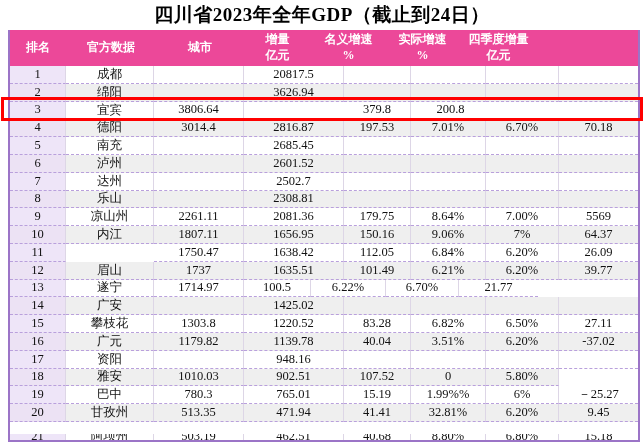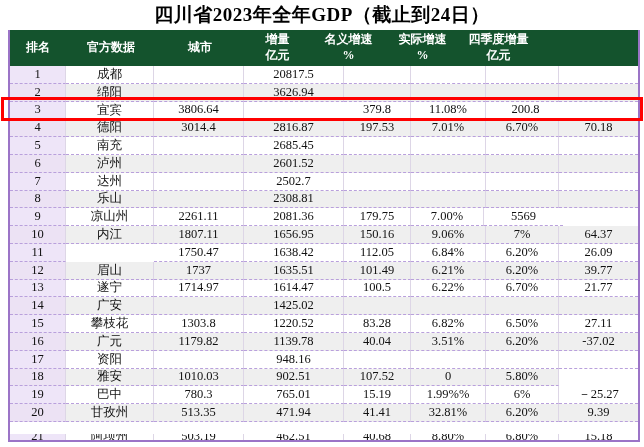--- a/index.html
+++ b/index.html
@@ -34,21 +34,21 @@
     width: 632px;
     box-sizing: border-box;
     border-left: 2px solid #9b74c7;
     border-right: 2px solid #9b74c7;
     border-bottom: 2px solid #9b74c7;
     background: #ffffff;
   }
   .thead {
     display: flex;
     height: 36px;
-    background: #14532d;
+    background: #ec4899;
     color: #ffffff;
     font-weight: bold;
     font-size: 12px;
   }
   .hcell {
     display: flex;
     align-items: center;
     justify-content: center;
     text-align: center;
     white-space: pre-line;
@@ -131,21 +131,20 @@
           <div class="cell" style="width: 75px;"></div>
           <div class="cell" style="width: 73px;"></div>
           <div class="cell" style="width: 79px;"></div>
         </div>
         <div class="row">
           <div class="cell rank" style="width: 56px;">3</div>
           <div class="cell" style="width: 88px;">宜宾</div>
           <div class="cell" style="width: 90px;">3806.64</div>
           <div class="cell" style="width: 100px; margin-top: 32px;">3427.84</div>
           <div class="cell" style="width: 67px;">379.8</div>
-          <div class="cell" style="width: 75px;">11.08%</div>
           <div class="cell" style="width: 79px;">200.8</div>
         </div>
         <div class="row even">
           <div class="cell rank" style="width: 56px;">4</div>
           <div class="cell" style="width: 88px;">德阳</div>
           <div class="cell" style="width: 90px;">3014.4</div>
           <div class="cell" style="width: 100px;">2816.87</div>
           <div class="cell" style="width: 67px;">197.53</div>
           <div class="cell" style="width: 75px; text-align: right;">7.01%</div>
           <div class="cell" style="width: 73px;">6.70%</div>
@@ -190,20 +189,21 @@
           <div class="cell" style="width: 75px;"></div>
           <div class="cell" style="width: 73px;"></div>
           <div class="cell" style="width: 79px;"></div>
         </div>
         <div class="row">
           <div class="cell rank" style="width: 56px;">9</div>
           <div class="cell" style="width: 88px;">凉山州</div>
           <div class="cell" style="width: 90px;">2261.11</div>
           <div class="cell" style="width: 100px;">2081.36</div>
           <div class="cell" style="width: 67px;">179.75</div>
+          <div class="cell" style="width: 75px;">8.64%</div>
           <div class="cell" style="width: 73px;">7.00%</div>
           <div class="cell" style="width: 79px;">5569</div>
         </div>
         <div class="row even">
           <div class="cell rank" style="width: 56px;">10</div>
           <div class="cell" style="width: 88px;">内江</div>
           <div class="cell" style="width: 90px;">1807.11</div>
           <div class="cell" style="width: 100px; text-align: right;">1656.95</div>
           <div class="cell" style="width: 67px;">150.16</div>
           <div class="cell" style="width: 75px;">9.06%</div>
@@ -227,21 +227,20 @@
           <div class="cell" style="width: 100px;">1635.51</div>
           <div class="cell" style="width: 67px;">101.49</div>
           <div class="cell" style="width: 75px;">6.21%</div>
           <div class="cell" style="width: 73px;">6.20%</div>
           <div class="cell" style="width: 79px;">39.77</div>
         </div>
         <div class="row">
           <div class="cell rank" style="width: 56px;">13</div>
           <div class="cell" style="width: 88px;">遂宁</div>
           <div class="cell" style="width: 90px;">1714.97</div>
-          <div class="cell" style="width: 100px;">1614.47</div>
           <div class="cell" style="width: 67px;">100.5</div>
           <div class="cell" style="width: 75px;">6.22%</div>
           <div class="cell" style="width: 73px;">6.70%</div>
           <div class="cell" style="width: 79px;">21.77</div>
         </div>
         <div class="row even">
           <div class="cell rank" style="width: 56px;">14</div>
           <div class="cell" style="width: 88px;">广安</div>
           <div class="cell" style="width: 90px;"></div>
           <div class="cell" style="width: 100px;">1425.02</div>
@@ -301,21 +300,21 @@
           <div class="cell" style="width: 79px;">－25.27</div>
         </div>
         <div class="row even">
           <div class="cell rank" style="width: 56px;">20</div>
           <div class="cell" style="width: 88px;">甘孜州</div>
           <div class="cell" style="width: 90px;">513.35</div>
           <div class="cell" style="width: 100px;">471.94</div>
           <div class="cell" style="width: 67px;">41.41</div>
           <div class="cell" style="width: 75px;">32.81%</div>
           <div class="cell" style="width: 73px;">6.20%</div>
-          <div class="cell" style="width: 79px;">9.39</div>
+          <div class="cell" style="width: 79px;">9.45</div>
         </div>
         <div class="row">
           <div class="cell rank" style="width: 56px;">21</div>
           <div class="cell" style="width: 88px;">阿坝州</div>
           <div class="cell" style="width: 90px;">503.19</div>
           <div class="cell" style="width: 100px;">462.51</div>
           <div class="cell" style="width: 67px;">40.68</div>
           <div class="cell" style="width: 75px;">8.80%</div>
           <div class="cell" style="width: 73px;">6.80%</div>
           <div class="cell" style="width: 79px;">15.18</div>

